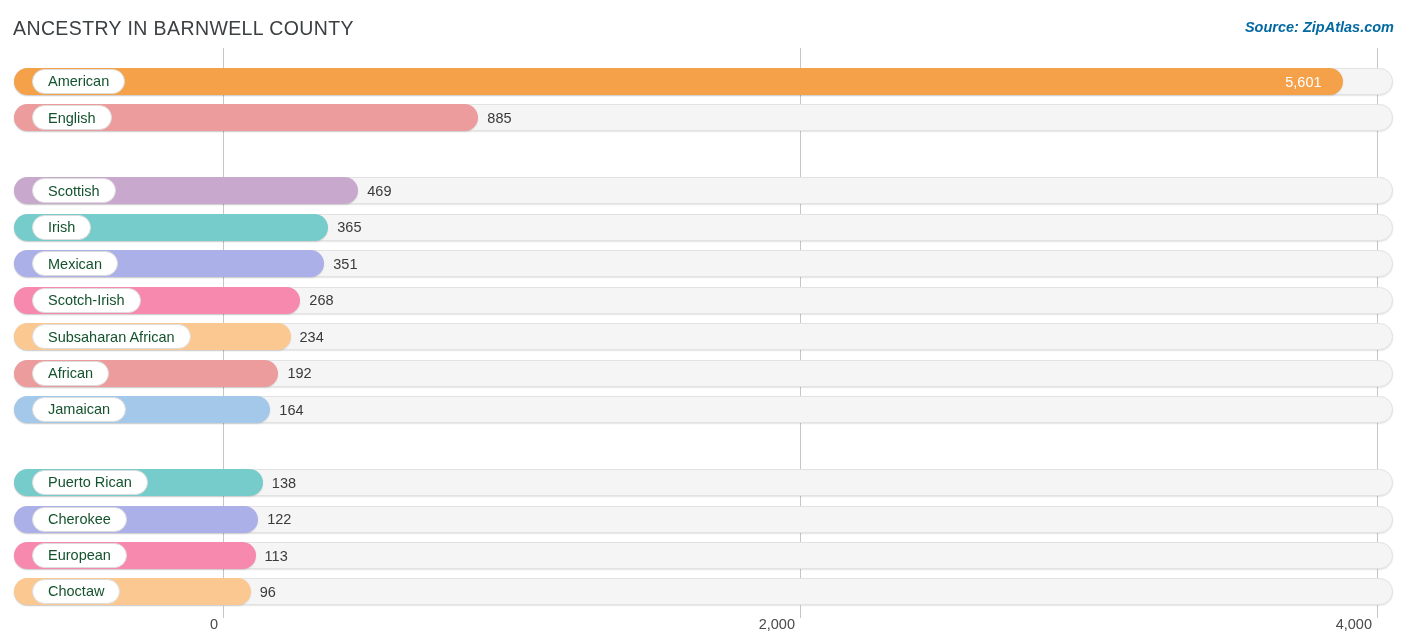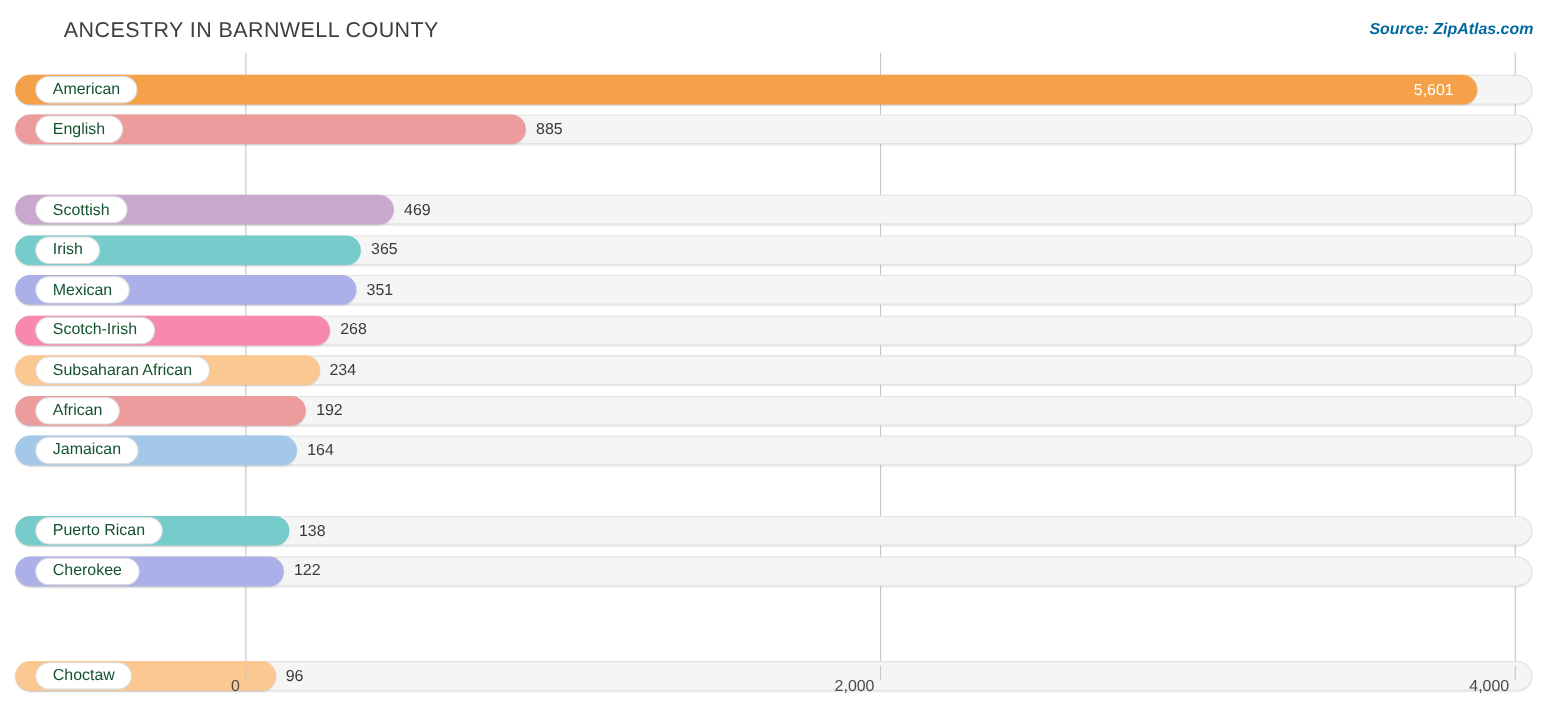--- a/index.html
+++ b/index.html
@@ -18,21 +18,20 @@
   
   #chart-title {
     position: absolute;
     left: 13px;
     top: 17px;
     font-size: 19.5px;
     letter-spacing: 0.4px;
     color: #3c4043;
     font-weight: 400;
     white-space: nowrap;
-    margin-left: 45px;
   }
   #source-note {
     position: absolute;
     right: 12px;
     top: 19px;
     font-size: 14.5px;
     font-style: italic;
     font-weight: bold;
     color: #0369a1;
     white-space: nowrap;
@@ -248,21 +247,29 @@
         <div class="val-out" style="left: 257.813px;">138</div>
       </div>
       <div class="bar-row" style="top: 457.64px;">
         <div class="track"></div>
         <div class="bar-fill" style="width: 244.197px; background: rgb(171, 176, 232);"></div>
         <div class="cat-pill">
           <span class="cat-label">Cherokee</span>
         </div>
         <div class="val-out" style="left: 253.197px;">122</div>
       </div>
-      <div class="bar-row" style="top: 553px;">
+      <div class="bar-row" style="top: 494.11px;">
+        <div class="track"></div>
+        <div class="bar-fill" style="width: 241.601px; background: rgb(247, 137, 174);"></div>
+        <div class="cat-pill">
+          <span class="cat-label">European</span>
+        </div>
+        <div class="val-out" style="left: 250.601px;">113</div>
+      </div>
+      <div class="bar-row" style="top: 530px;">
         <div class="track"></div>
         <div class="bar-fill" style="width: 236.696px; background: rgb(251, 200, 145);"></div>
         <div class="cat-pill">
           <span class="cat-label">Choctaw</span>
         </div>
         <div class="val-out" style="left: 245.696px;">96</div>
       </div>
     </div>
 </div>
 

